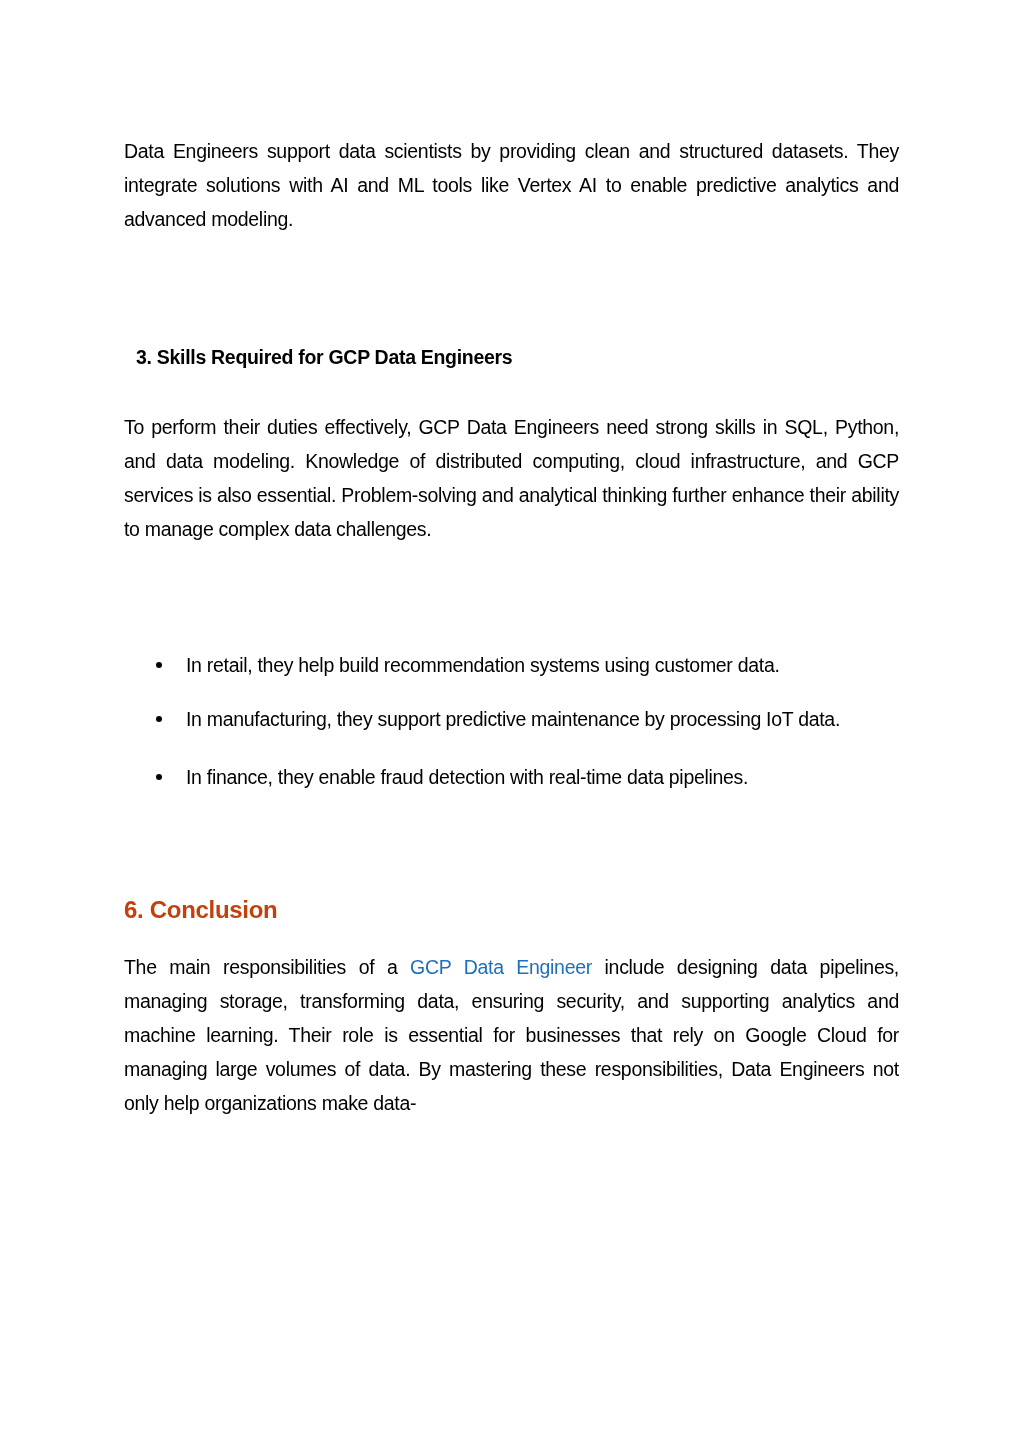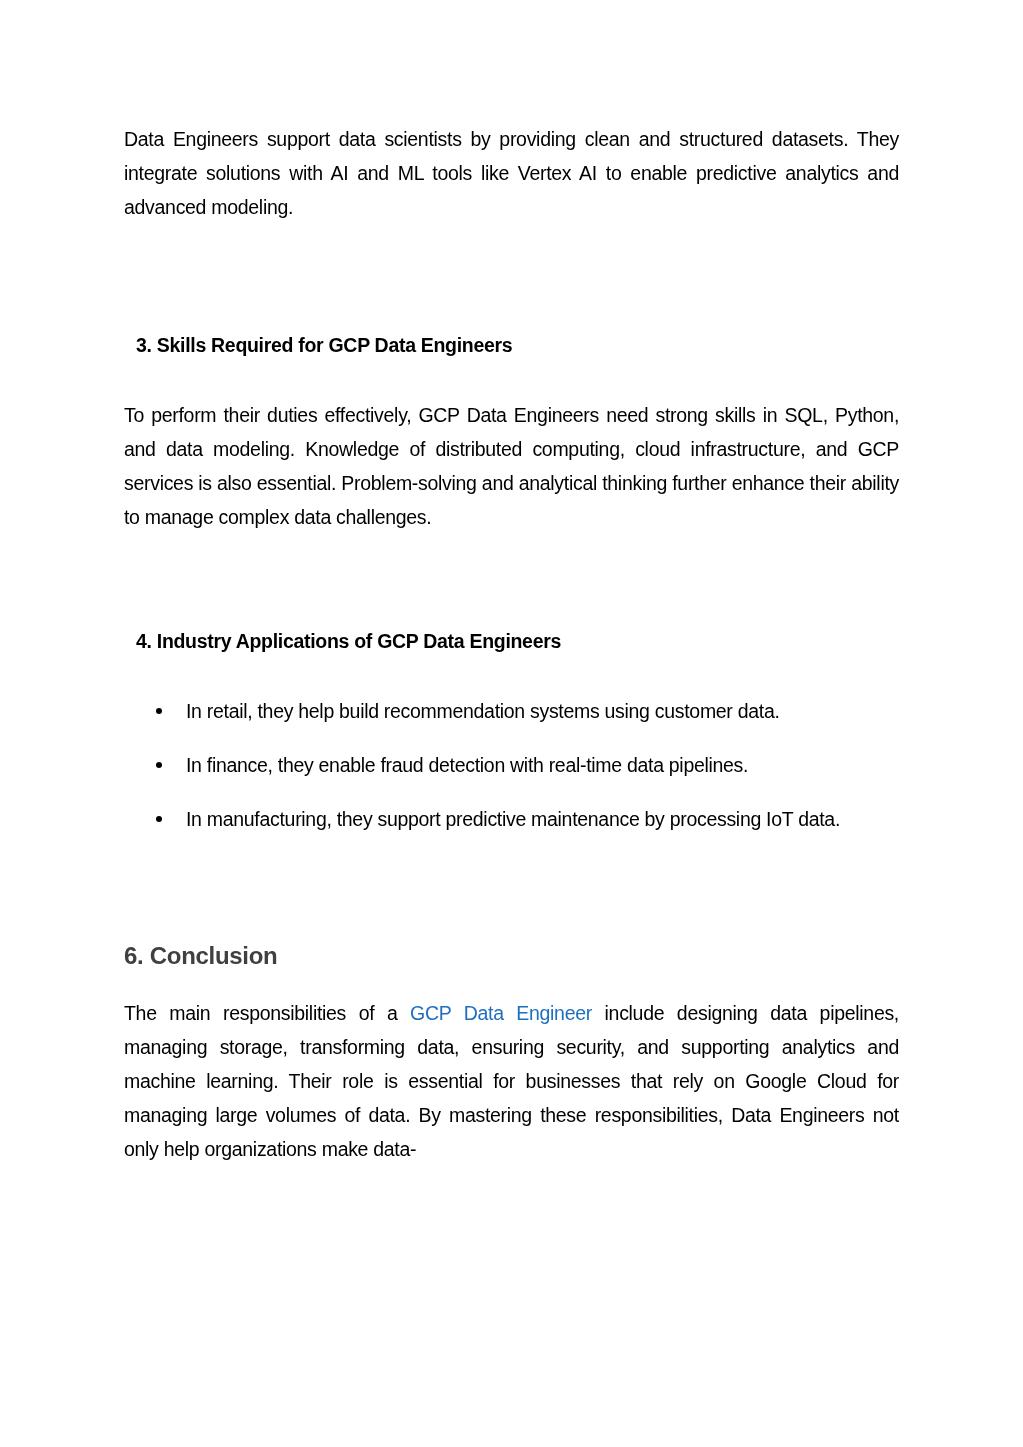--- a/index.html
+++ b/index.html
@@ -11,21 +11,21 @@
       width: 1023px;
       height: 1447px;
       position: relative;
       overflow: hidden;
       font-family: "Liberation Sans", "DejaVu Sans", sans-serif;
       color: #000000;
     }
     .page {
       position: absolute;
       left: 124px;
-      top: 122px;
+      top: 134px;
       width: 775px;
     }
     p.body {
       margin: 0;
       font-size: 19.5px;
       line-height: 34px;
       text-align: justify;
       letter-spacing: -0.3px;
     }
     h3.section {
@@ -81,43 +81,42 @@
   <div style="height:92px"></div>
 
   <h3 class="section">3. Skills Required for GCP Data Engineers</h3>
 
   <div style="height:24px"></div>
 
   <p class="body">To perform their duties effectively, GCP Data Engineers need strong skills in SQL, Python, and data modeling. Knowledge of distributed computing, cloud infrastructure, and GCP services is also essential. Problem-solving and analytical thinking further enhance their ability to manage complex data challenges.</p>
 
   <div style="height:78px"></div>
 
-  <h3 class="section">4. Industry Applications of GCP Data Engineers</h3>
 
   <div style="height:24px"></div>
 
   <ul class="bullets">
     <li>
       <span class="bullet"></span>
       <span>In retail, they help build recommendation systems using customer data.</span>
     </li>
+    <li style="margin-bottom:24px">
+      <span class="bullet"></span>
+      <span style="display:block;width:713px;text-align:justify">In manufacturing, they support predictive maintenance by processing IoT data.</span>
+    </li>
     <li>
       <span class="bullet"></span>
       <span>In finance, they enable fraud detection with real-time data pipelines.</span>
-    </li>
-    <li style="margin-bottom:24px">
-      <span class="bullet"></span>
-      <span style="display:block;width:713px;text-align:justify">In manufacturing, they support predictive maintenance by processing IoT data.</span>
     </li>
   </ul>
 
 
   <div style="height:78px"></div>
 
-  <h2 class="conclusion" style="color:#404040">6. Conclusion</h2>
+  <h2 class="conclusion" style="color:#c2410c">6. Conclusion</h2>
 
   <div style="height:22px"></div>
 
   <p class="body">
     <span>The main responsibilities of a </span><a class="link strong-link" href="#" style="color:#1f6fbf">GCP Data Engineer</a><span> include designing data pipelines, managing storage, transforming data, ensuring security, and supporting analytics and machine learning. Their role is essential for businesses that rely on Google Cloud for managing large volumes of data. By mastering these responsibilities, Data Engineers not only help organizations make data-</span>
   </p>
 
 </div>
 
 </body></html>

